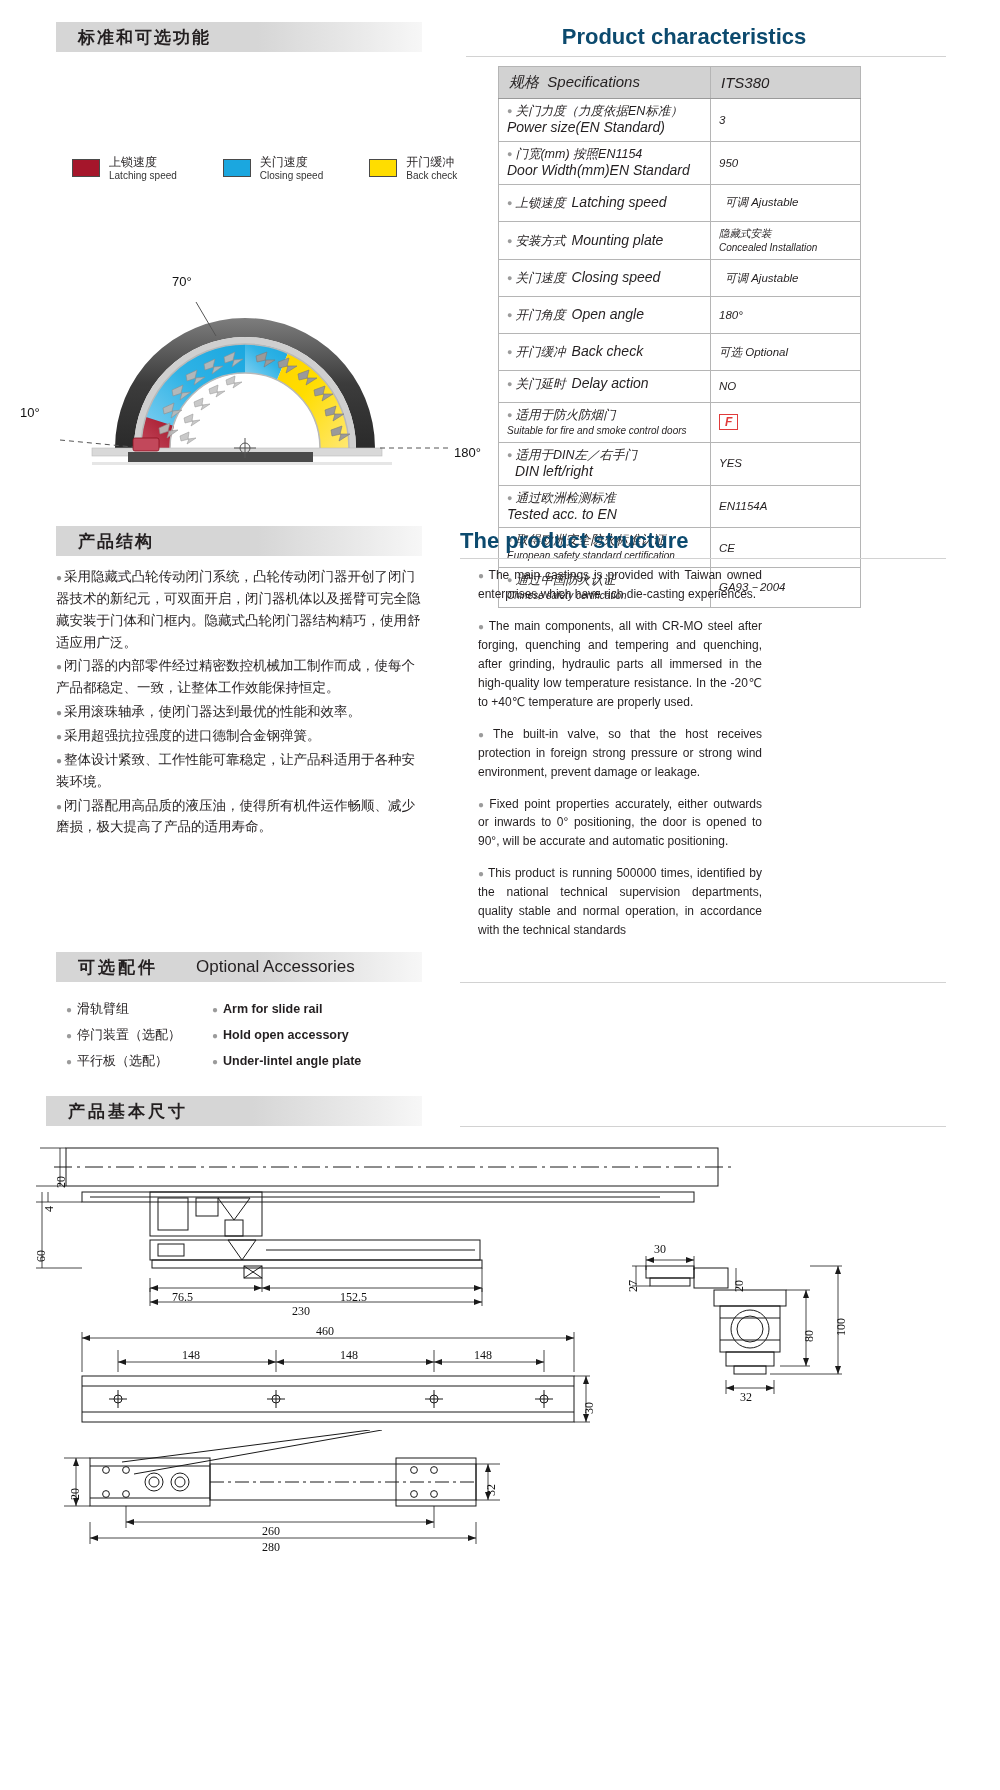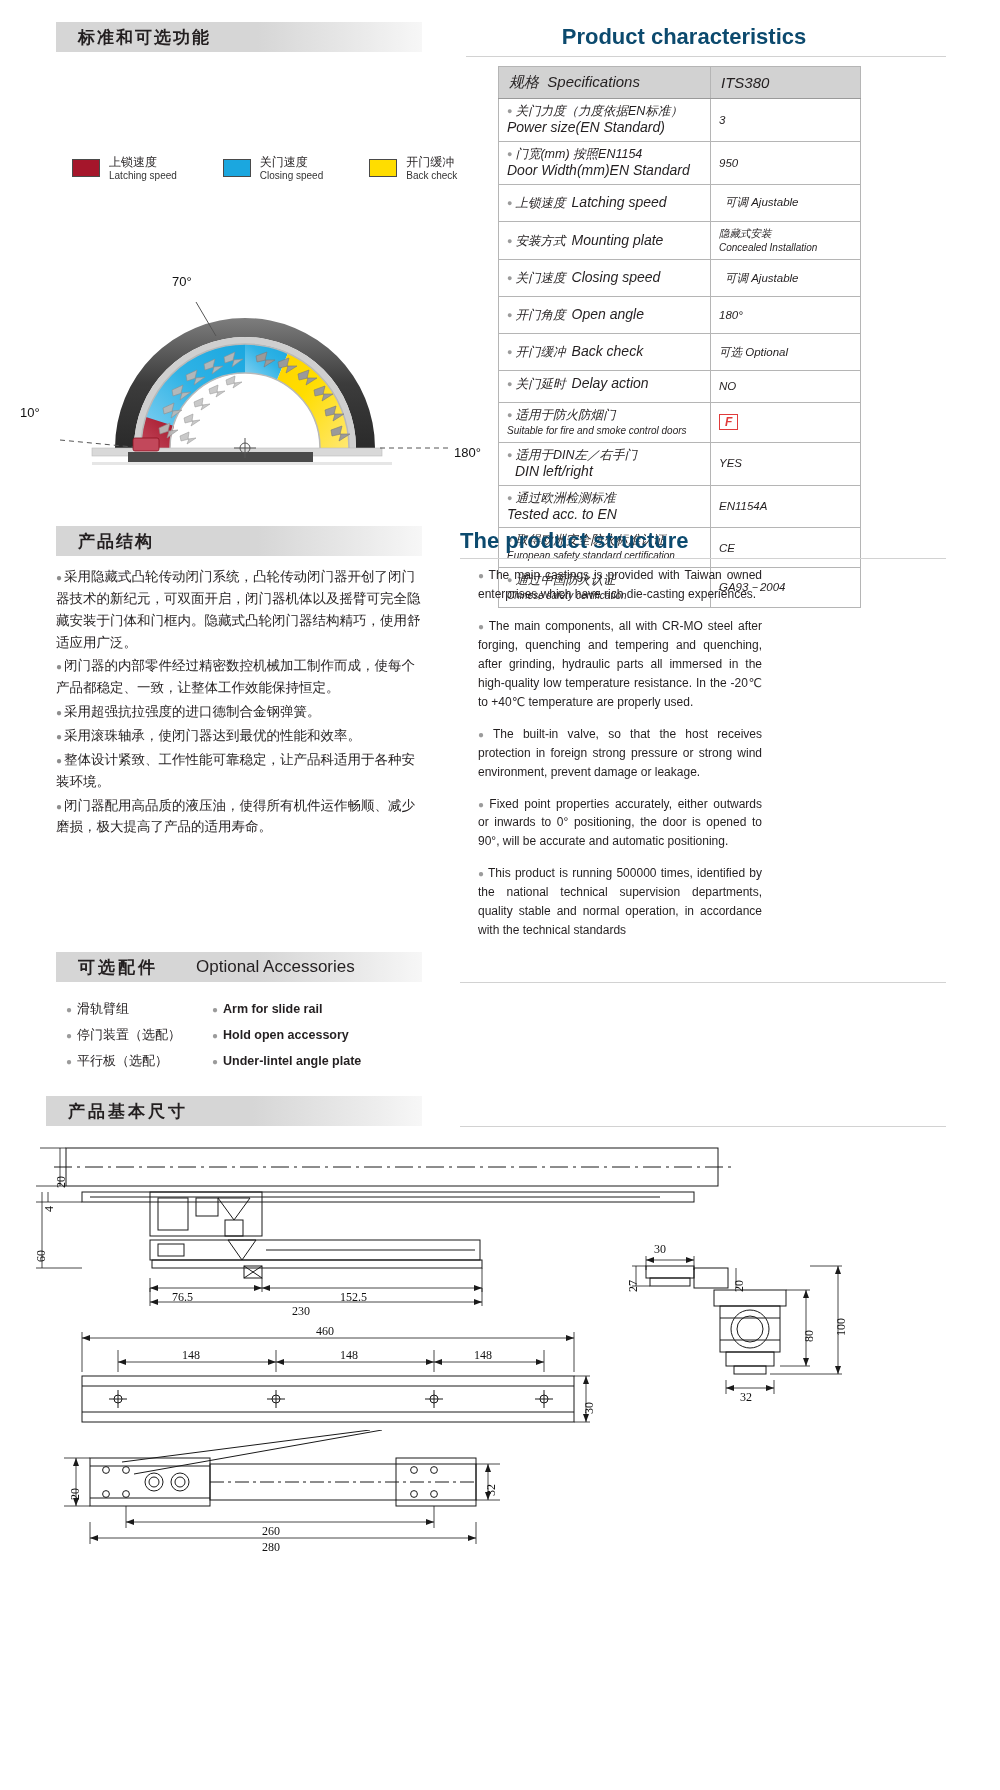--- a/index.html
+++ b/index.html
@@ -329,22 +329,22 @@
 
   <div class="bar" style="left:56px; top:526px; width:366px;">
     <span class="bar-title">产品结构</span>
   </div>
   <div class="en-head" style="left:460px; top:528px;">The product structure</div>
   <div class="rule" style="left:460px; top:558px; width:486px;"></div>
 
   <div class="cn-list" style="left:56px; top:566px; width:372px;">
     <p><span class="bt">●</span><span>采用隐藏式凸轮传动闭门系统，凸轮传动闭门器开创了闭门器技术的新纪元，可双面开启，闭门器机体以及摇臂可完全隐藏安装于门体和门框内。隐藏式凸轮闭门器结构精巧，使用舒适应用广泛。</span></p>
     <p><span class="bt">●</span><span>闭门器的内部零件经过精密数控机械加工制作而成，使每个产品都稳定、一致，让整体工作效能保持恒定。</span></p>
+    <p><span class="bt">●</span><span>采用滚珠轴承，使闭门器达到最优的性能和效率。</span></p>
     <p><span class="bt">●</span><span>采用超强抗拉强度的进口德制合金钢弹簧。</span></p>
-    <p><span class="bt">●</span><span>采用滚珠轴承，使闭门器达到最优的性能和效率。</span></p>
     <p><span class="bt">●</span><span>整体设计紧致、工作性能可靠稳定，让产品科适用于各种安装环境。</span></p>
     <p><span class="bt">●</span><span>闭门器配用高品质的液压油，使得所有机件运作畅顺、减少磨损，极大提高了产品的适用寿命。</span></p>
   </div>
 
   <div class="en-list" style="left:462px; top:566px; width:300px;">
     <p><span class="bt">●</span><span>The main castings is provided with Taiwan owned enterprises,which have rich die-casting experiences.</span></p>
     <p><span class="bt">●</span><span>The main components, all with CR-MO steel after forging, quenching and tempering and quenching, after grinding, hydraulic parts all immersed in the high-quality low temperature resistance. In the -20℃ to +40℃ temperature are properly used.</span></p>
     <p><span class="bt">●</span><span>The built-in valve, so that the host receives protection in foreign strong pressure or strong wind environment, prevent damage or leakage.</span></p>
     <p><span class="bt">●</span><span>Fixed point properties accurately, either outwards or inwards to 0° positioning, the door is opened to 90°, will be accurate and automatic positioning.</span></p>
     <p><span class="bt">●</span><span>This product is running 500000 times, identified by the national technical supervision departments, quality stable and normal operation, in accordance with the technical standards</span></p>

